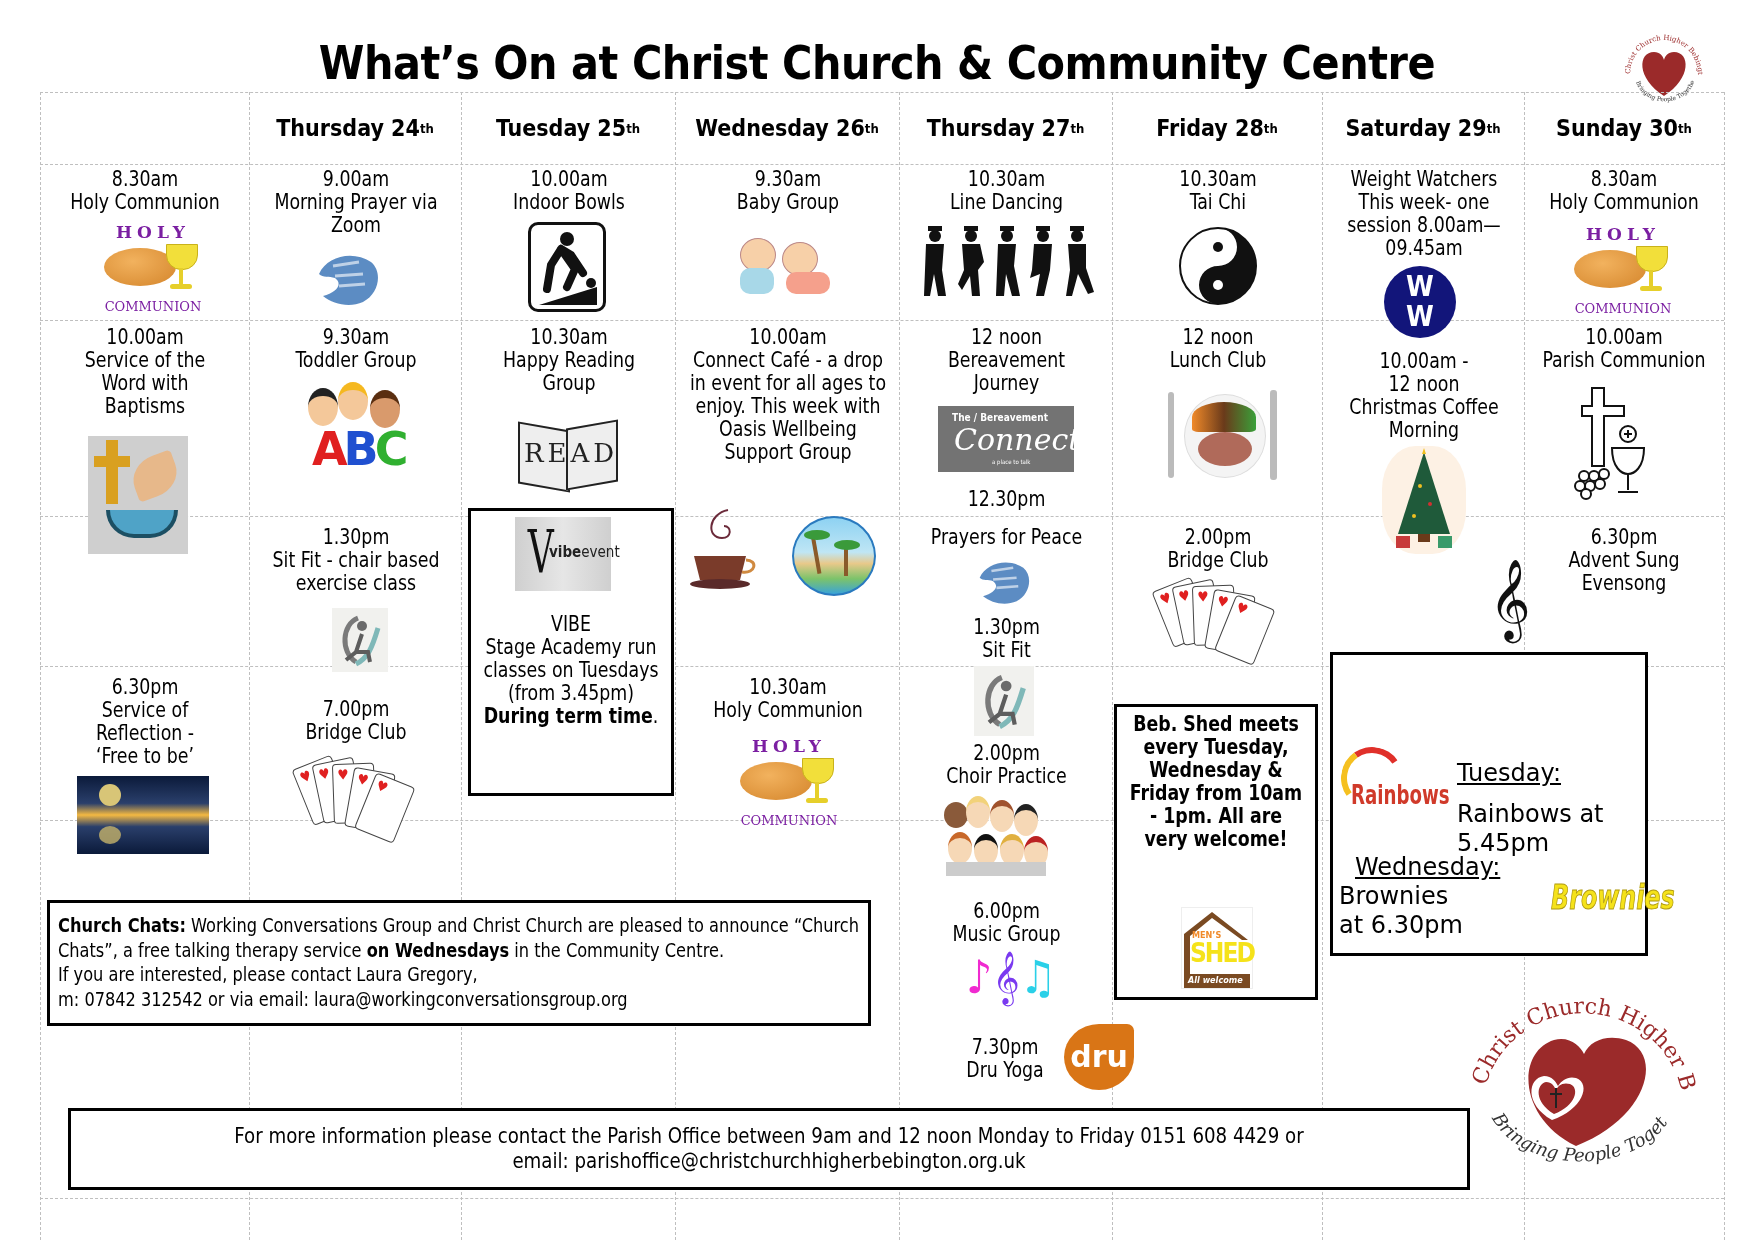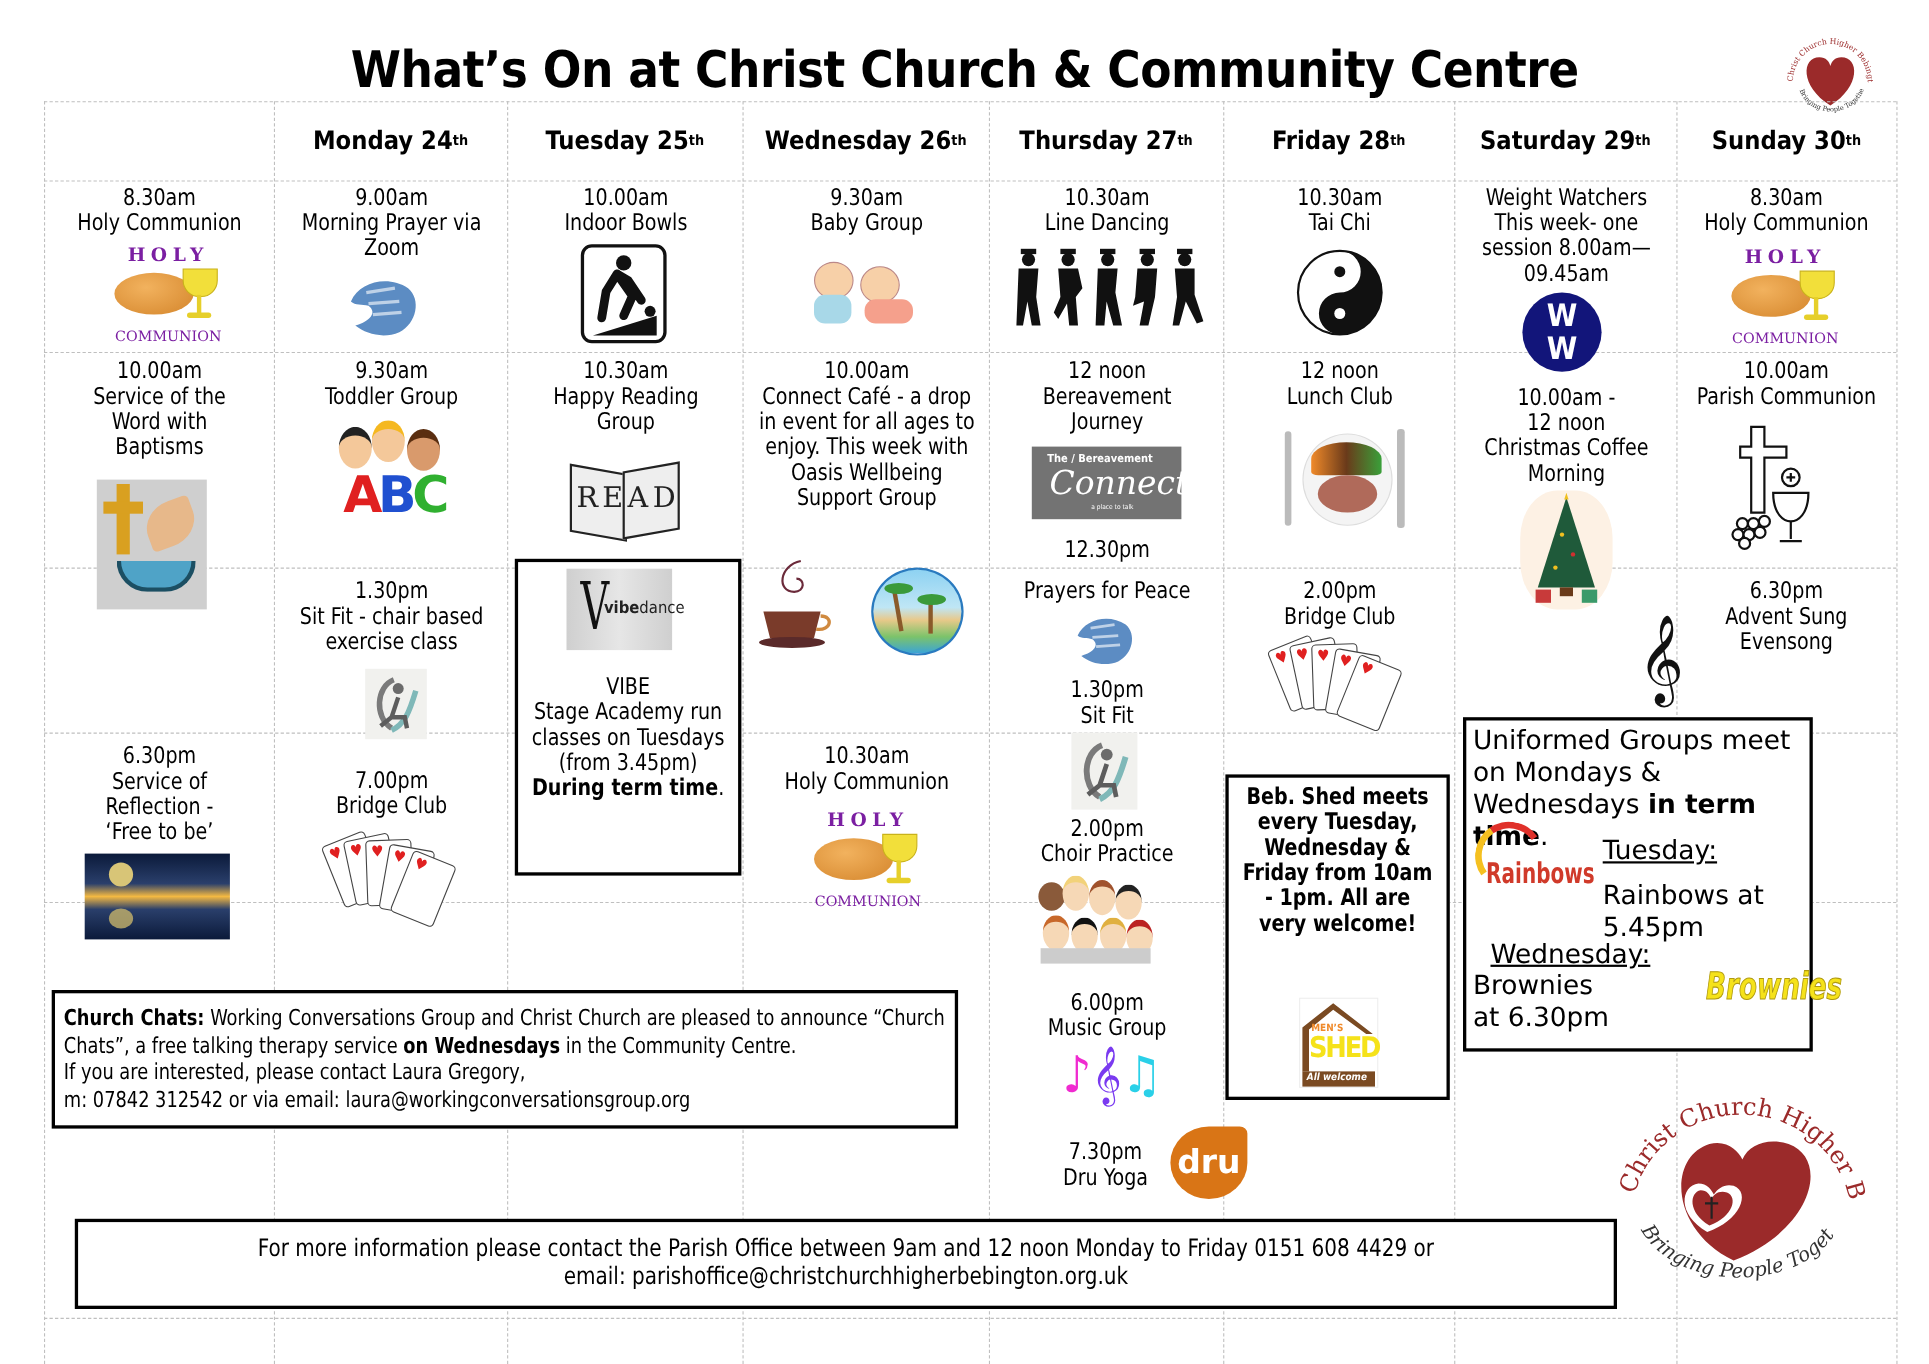--- a/index.html
+++ b/index.html
@@ -60,21 +60,21 @@
 
   <div class="hline" style="top:0"></div>
   <div class="hline" style="top:72px"></div>
   <div class="hline" style="top:228px"></div>
   <div class="hline" style="top:424px"></div>
   <div class="hline" style="top:574px"></div>
   <div class="hline" style="top:728px"></div>
   <div class="hline" style="top:1106px"></div>
 
   <div class="dayhead" style="left:209px;width:212px">
-      <span>Monday 24</span>
+      <span>Thursday 24</span>
       <sup>th</sup>
     </div>
   <div class="dayhead" style="left:421px;width:214px">
       <span>Tuesday 25</span>
       <sup>th</sup>
     </div>
   <div class="dayhead" style="left:635px;width:224px">
       <span>Wednesday 26</span>
       <sup>th</sup>
     </div>
@@ -198,21 +198,21 @@
     <span class="t" style="padding:0 30px">Happy Reading Group</span>
 </div>
 <div class="pic" style="left:514px;top:420px;width:108px;height:72px;">
   <div style="position:absolute;left:4px;top:6px;width:48px;height:58px;border:2px solid #222;background:#eee;transform:skewY(10deg);"></div>
   <div style="position:absolute;left:52px;top:4px;width:48px;height:58px;border:2px solid #222;background:#eee;transform:skewY(-10deg);"></div>
   <div style="position:absolute;left:10px;top:18px;font-family:'DejaVu Serif',serif;font-size:26px;color:#222;letter-spacing:4px;">READ</div>
 </div>
 <div class="box" style="left:468px;top:508px;width:200px;height:282px;">
   <div style="position:absolute;left:44px;top:6px;width:96px;height:74px;background:linear-gradient(90deg,#cfcfcf,#e6e6e6,#cfcfcf);">
     <div style="position:absolute;left:4px;top:2px;font-size:60px;line-height:66px;font-family:'DejaVu Serif',serif;color:#111;transform:scaleX(0.6);">V</div>
-    <div style="position:absolute;left:34px;top:26px;font-size:15px;color:#222;"><b>vibe</b><span>dance</span></div>
+    <div style="position:absolute;left:34px;top:26px;font-size:15px;color:#222;"><b>vibe</b><span>event</span></div>
   </div>
   <div class="ev" style="left:0;top:102px;width:200px;">
     <span class="t">VIBE</span>
     <span class="t">Stage Academy run classes on Tuesdays (from 3.45pm)</span>
     <span class="t"><b>During term time</b><span>.</span></span>
   </div>
 </div>
 
 <div class="ev" style="left:676px;top:168px;width:224px">
   <span class="t">9.30am</span>
@@ -461,23 +461,20 @@
       <circle cx="18" cy="108" r="5"></circle>
     </svg>
 </div>
 <div class="ev" style="left:1524px;top:526px;width:200px">
   <span class="t">6.30pm</span>
     <span class="t" style="padding:0 20px">Advent Sung Evensong</span>
 </div>
 <div class="pic" style="left:1478px;top:556px;width:64px;height:86px;font-size:70px;line-height:86px;text-align:center;color:#111;">𝄞</div>
 
 <div class="box" style="left:1330px;top:652px;width:312px;height:298px;font-family:'DejaVu Sans',sans-serif;font-size:24px;line-height:29px;">
-  <div style="position:absolute;left:6px;top:4px;width:300px;">
-    <span>Uniformed Groups meet on Mondays &amp; Wednesdays </span><b>in term time</b><span>.</span>
-  </div>
   <div style="position:absolute;left:4px;top:90px;width:106px;height:74px;">
     <div style="position:absolute;left:4px;top:2px;width:50px;height:50px;border-radius:50%;border:6px solid transparent;border-top-color:#e0302a;border-left-color:#f5c020;transform:rotate(10deg);"></div>
     <div style="position:absolute;left:14px;top:36px;font-size:26px;color:#d03a2a;transform:scaleX(0.7);transform-origin:left;font-weight:bold;">Rainbows</div>
   </div>
   <div style="position:absolute;left:124px;top:104px;" class="u">Tuesday:</div>
   <div style="position:absolute;left:124px;top:133px;width:170px;margin-top:12px;">Rainbows at 5.45pm</div>
   <div style="position:absolute;left:6px;top:198px;margin-left:16px;" class="u">Wednesday:</div>
   <div style="position:absolute;left:6px;top:227px;width:140px;">Brownies at 6.30pm</div>
   <div style="position:absolute;left:218px;top:228px;font-size:34px;color:#f5e21a;font-weight:bold;font-style:italic;-webkit-text-stroke:1px #b09a10;transform:scaleX(0.7);transform-origin:left;">Brownies</div>
 </div>

